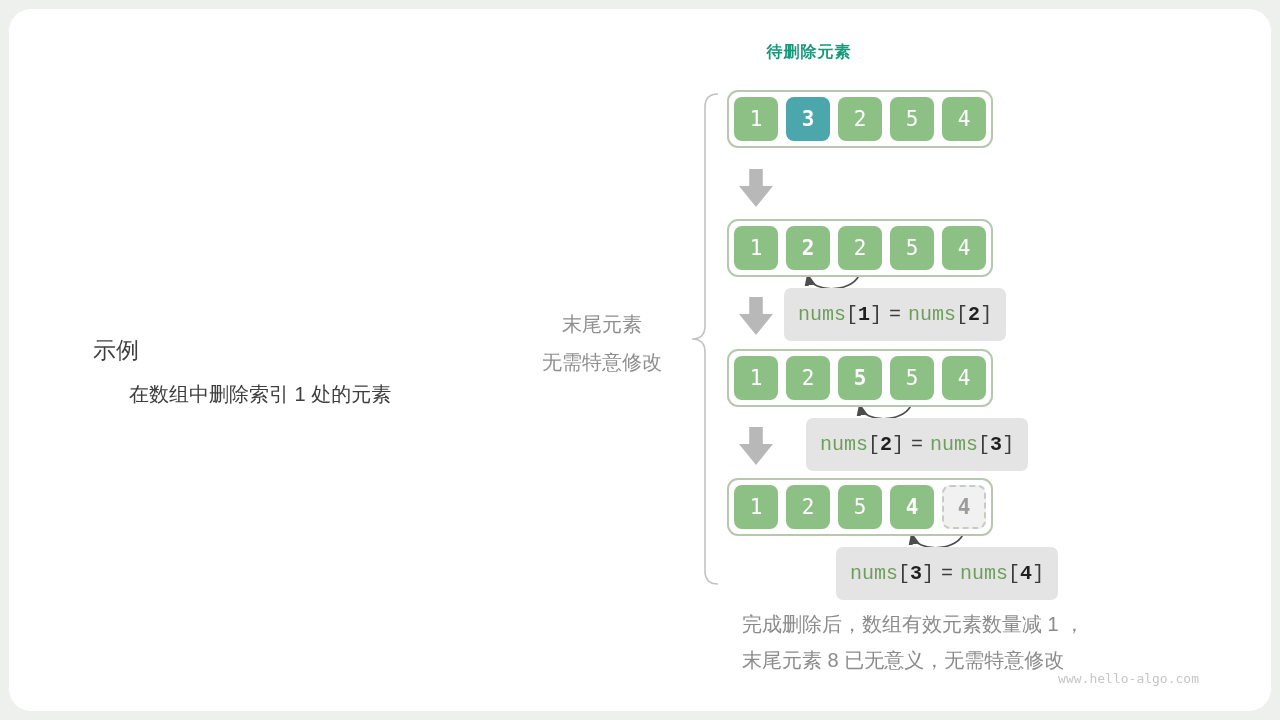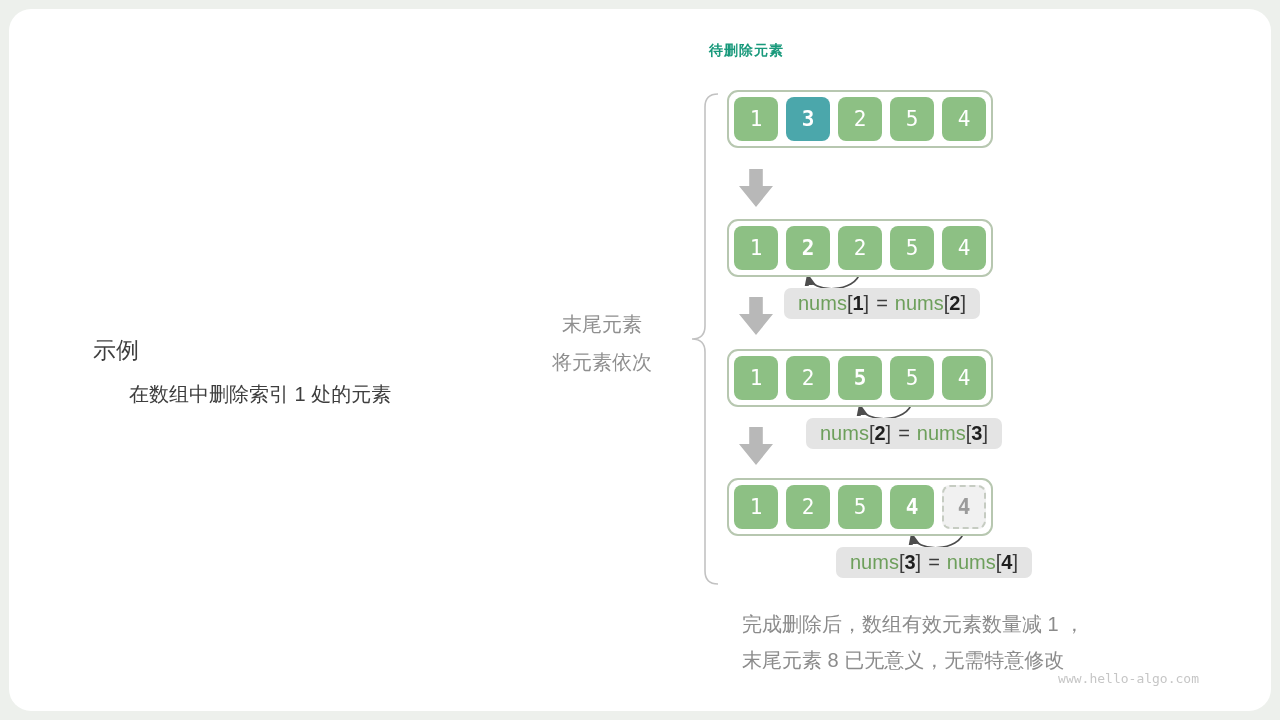--- a/index.html
+++ b/index.html
@@ -10,22 +10,22 @@
     overflow: hidden;
   }
   .stage { position: relative; width: 1280px; height: 720px; }
   .card {
     position: absolute; inset: 9px;
     background: #ffffff;
     border-radius: 22px;
   }
   .title {
     position: absolute; left: 700px; top: 33px; width: 200px;
-    text-align: left;
-    font-size: 14px; font-weight: bold; color: #18997b;
+    text-align: center;
+    font-size: 16px; font-weight: bold; color: #18997b;
     letter-spacing: 1px;
   }
   .example { position: absolute; left: 84px; top: 326px; color: #3e3e3e; }
   .example-h { font-size: 23px; font-weight: normal; }
   .example-d { margin-top: 15px; font-size: 20px; margin-left: 36px; }
   .note {
     position: absolute; left: 508px; top: 296px; width: 170px;
     text-align: center; color: #8f8f8f; font-size: 20px; line-height: 38px;
   }
   .footer {
@@ -64,22 +64,22 @@
   .down-arrow {
     position: absolute;
     width: 34px; height: 38px;
     background: #b8b8b8;
     clip-path: polygon(30% 0, 70% 0, 70% 45%, 100% 45%, 50% 100%, 0 45%, 30% 45%);
   }
   .op-label {
     position: absolute;
     background: #e4e4e4;
     border-radius: 7px;
-    padding: 4px 14px;
-    font-family: Liberation Sans, sans-serif;
+    padding: 15px 14px;
+    font-family: Liberation Mono, monospace;
     font-size: 20px;
     color: #3c3c3c;
     white-space: nowrap;
   }
   .op-label .fn { color: #6d9f5b; font-weight: 500; }
   .op-label .br { color: #3c3c3c; }
   .op-label .idx { color: #1f1f1f; font-weight: 800; font-style: normal; }
   .op-label .eq { margin: 0 7px; }
   .overlay {
     position: absolute; inset: 0;
@@ -107,21 +107,21 @@
 
     <div class="title">待删除元素</div>
 
     <div class="example">
       <div class="example-h">示例</div>
       <div class="example-d">在数组中删除索引 1 处的元素</div>
     </div>
 
     <div class="note">
       <div>末尾元素</div>
-      <div>将元素依次</div>
+      <div>无需特意修改</div>
     </div>
 
     <div class="array" style="top:81px">
       <div class="cell">1</div>
       <div class="cell hl b">3</div>
       <div class="cell">2</div>
       <div class="cell">5</div>
       <div class="cell">4</div>
     </div>
 

